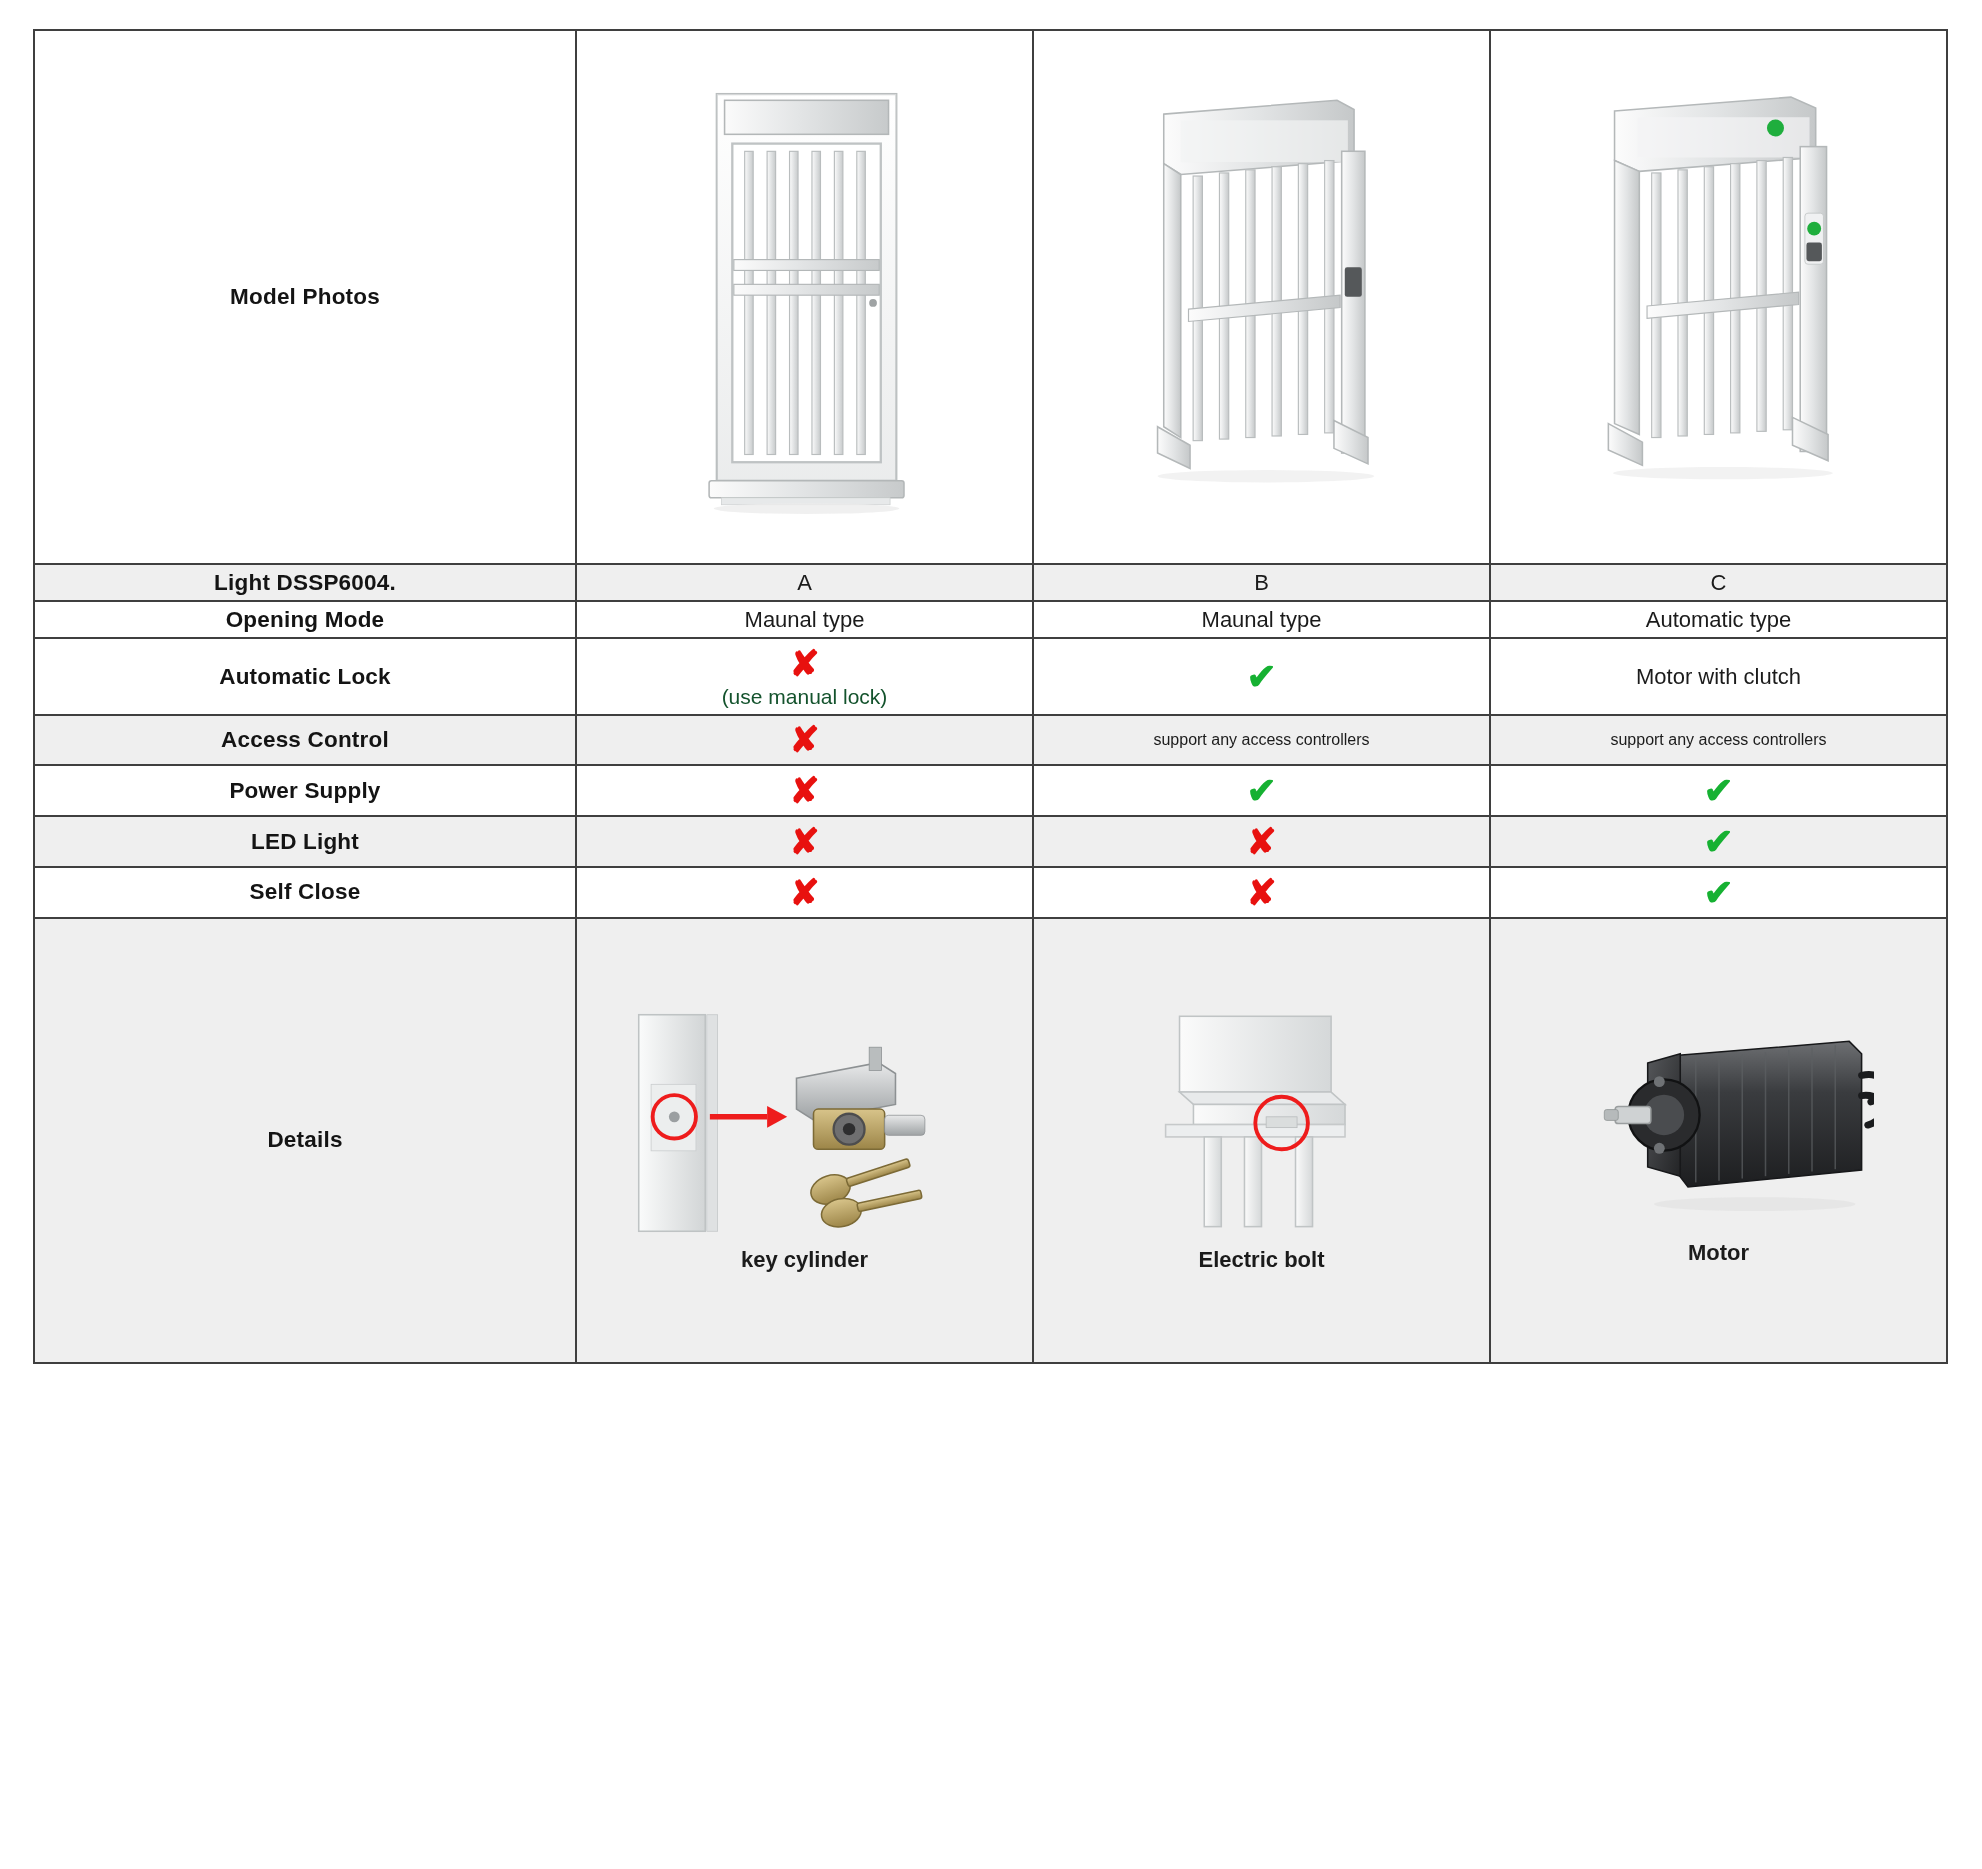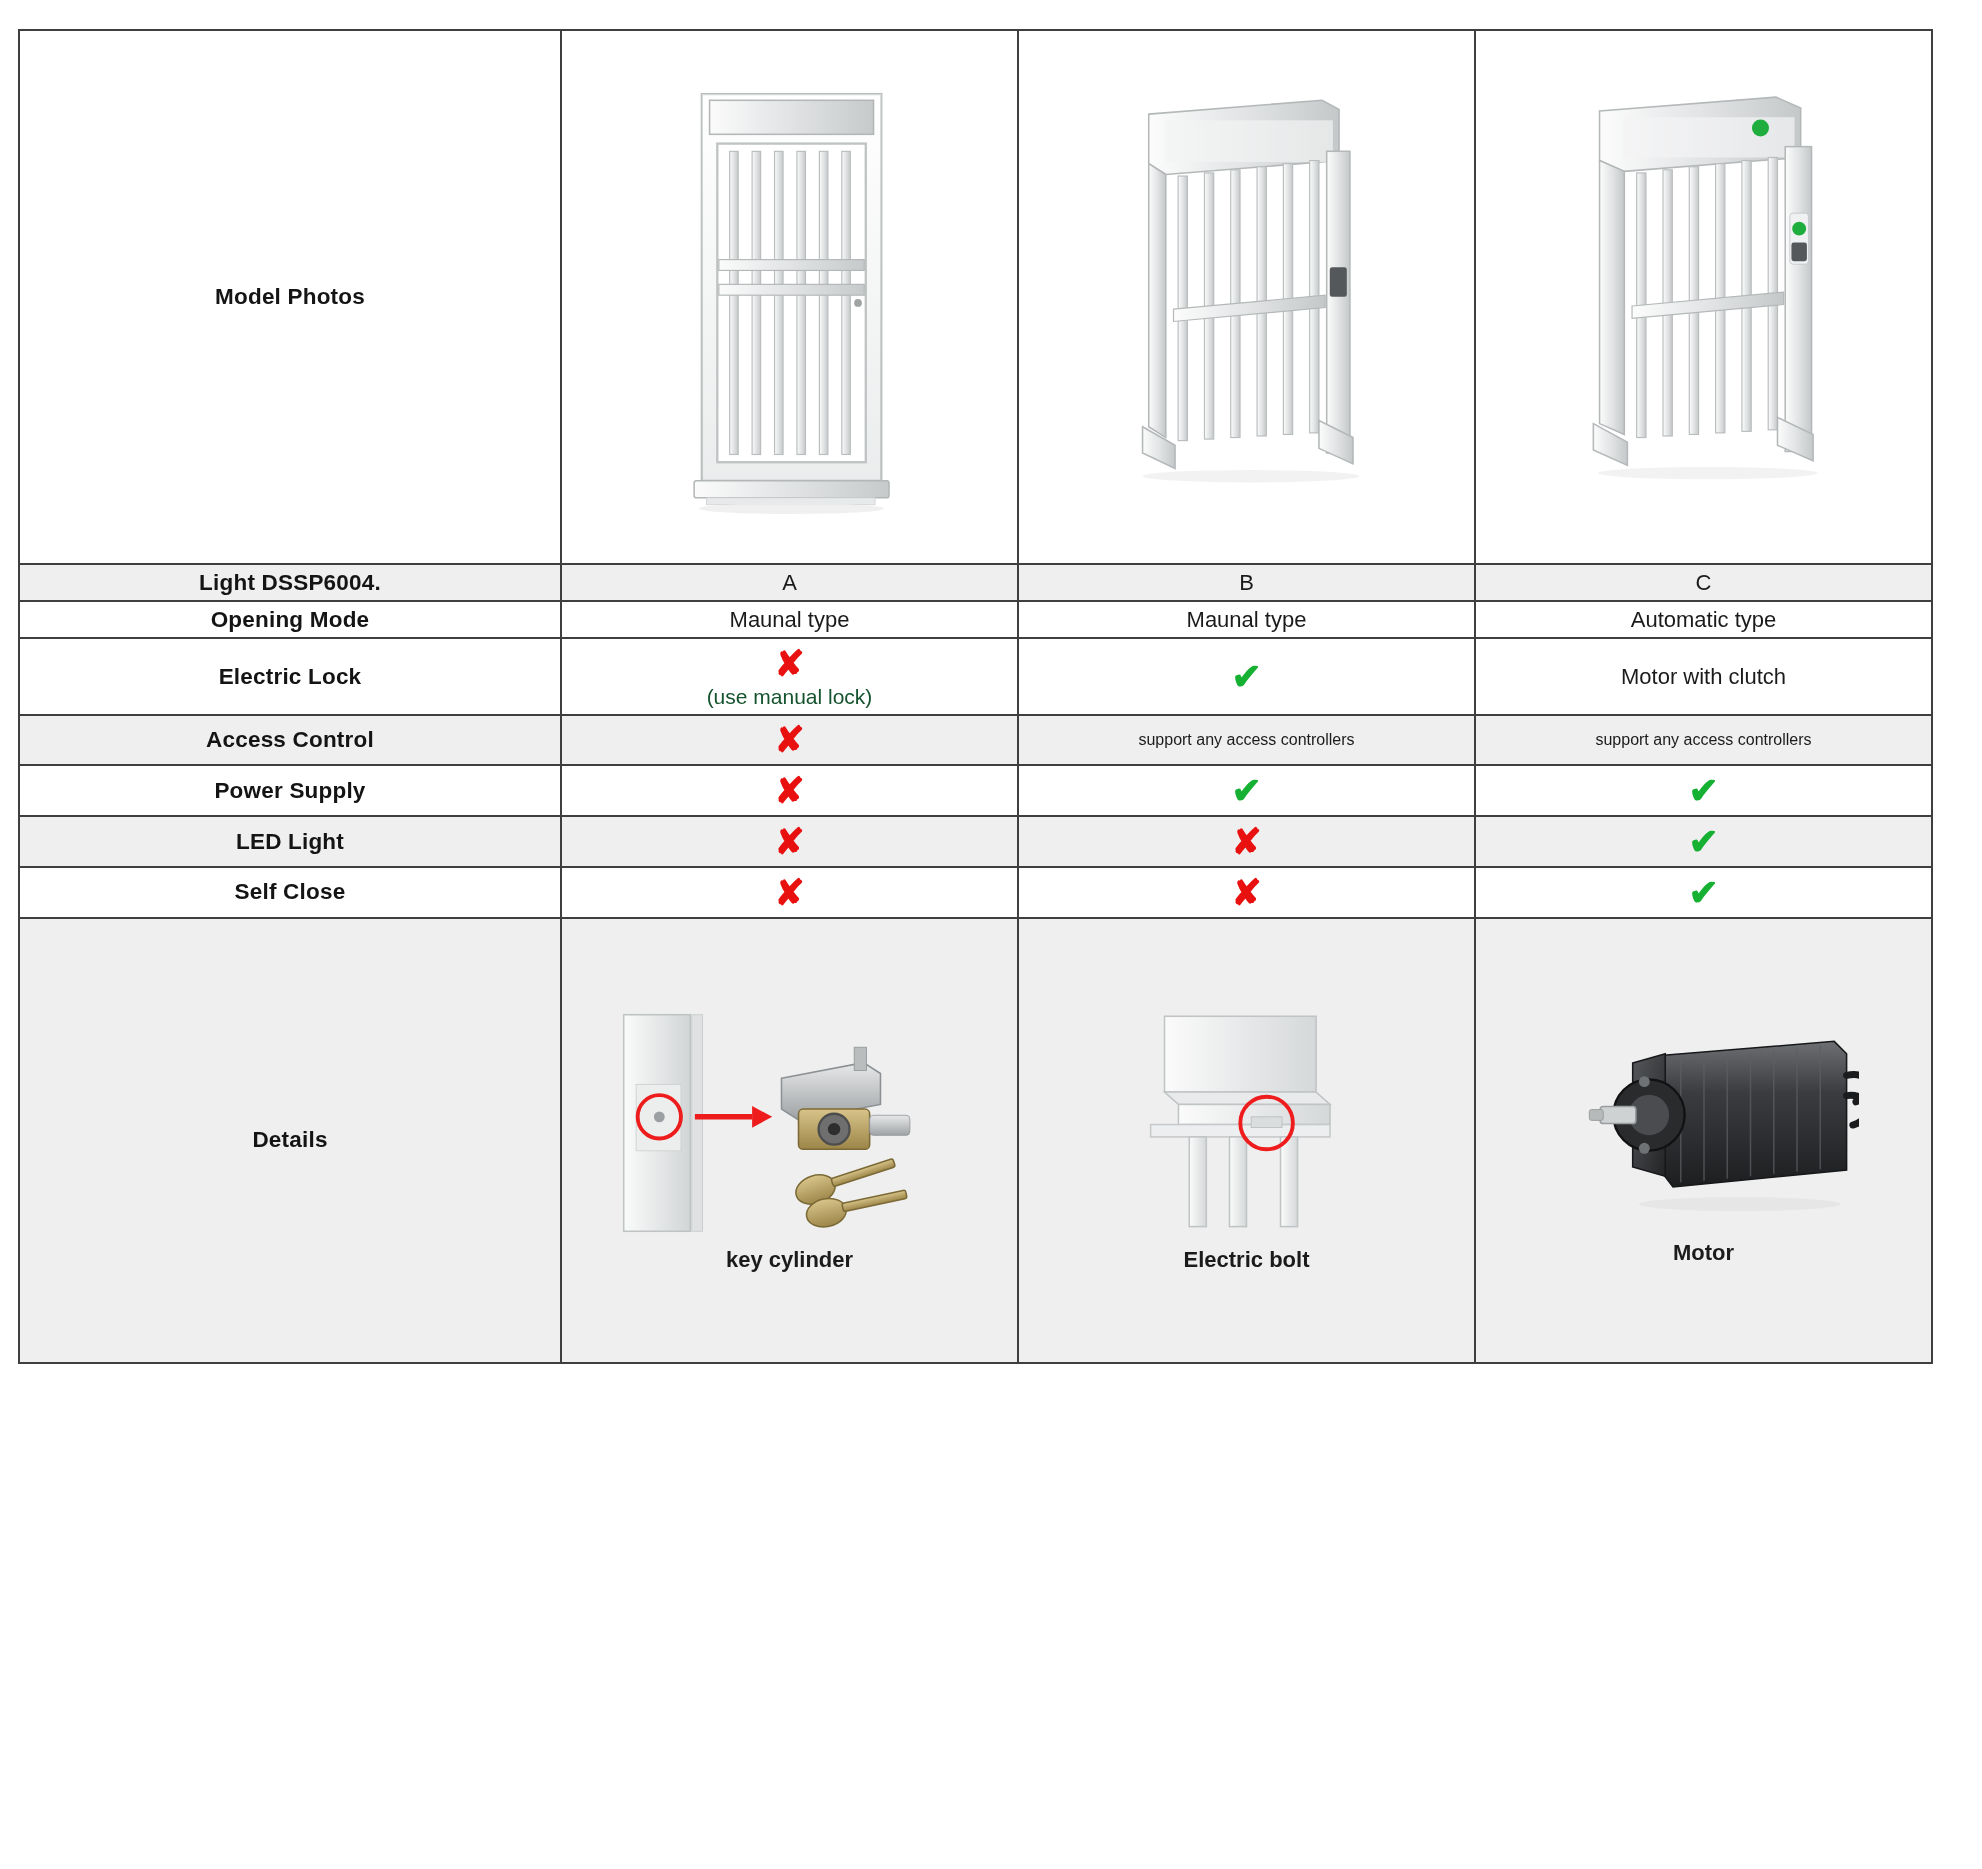--- a/index.html
+++ b/index.html
@@ -12,21 +12,21 @@
   body {
     width: 1983px;
     height: 1869px;
     display: flex;
     align-items: flex-start;
     justify-content: center;
   }
   .sheet {
     width: 1983px;
     height: 1869px;
-    padding: 29px 33px 31px 18px;
+    padding: 29px 33px 31px 33px;
   }
   table.spec {
     width: 1913px;
     border-collapse: collapse;
     table-layout: fixed;
     border: 2.3px solid #3f3f3f;
   }
   table.spec td {
     border: 2.3px solid #3f3f3f;
     vertical-align: middle;
@@ -233,21 +233,21 @@
 
       <tr class="row-plain">
         <td class="label-cell">Opening Mode</td>
         <td class="val-cell">Maunal type</td>
         <td class="val-cell">Maunal type</td>
         <td class="val-cell">Automatic type</td>
       </tr>
 
 
       <tr class="row-plain">
-        <td class="label-cell">Electric Lock</td>
+        <td class="label-cell">Automatic Lock</td>
         <td>
           <span class="mark-x">✘</span>
           <span class="sub-note">(use manual lock)</span>
         </td>
         <td>
           <span class="mark-check">✔</span>
         </td>
         <td class="val-cell">Motor with clutch</td>
       </tr>
 

